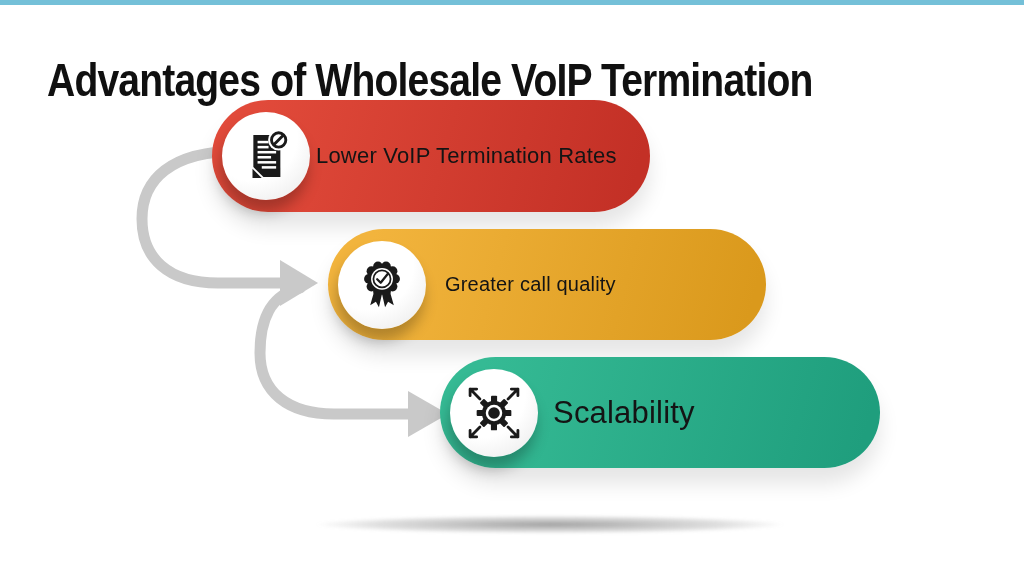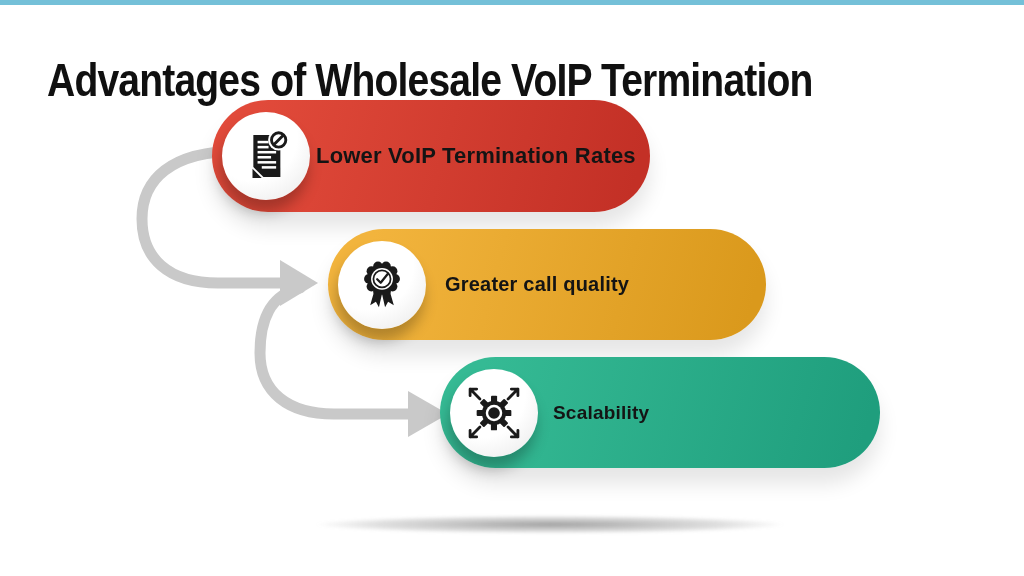--- a/index.html
+++ b/index.html
@@ -22,24 +22,24 @@
   }
   #pill-0{left:212px;top:100px;width:438px;height:112px;}
   #pill-1{left:328px;top:229px;width:438px;height:111px;}
   #pill-2{left:440px;top:357px;width:440px;height:111px;}
   .badge{
     position:absolute;left:10px;top:12px;width:88px;height:88px;border-radius:50%;
     background:radial-gradient(circle at 35% 28%, #ffffff 52%, #e7e7e7 100%);
     box-shadow:-2px 12px 14px rgba(0,0,0,0.26);
     display:flex;align-items:center;justify-content:center;
   }
-  .label{font-weight:700;font-size:22px;color:#141414;letter-spacing:0.2px;white-space:nowrap;}
+  .label{font-weight:400;font-size:22px;color:#141414;letter-spacing:0.2px;white-space:nowrap;}
   #pill-0 .label{margin-left:104px;}
   #pill-1 .label{margin-left:117px;font-size:20px;}
-  #pill-2 .label{margin-left:113px;font-size:19px;}
+  #pill-2 .label{margin-left:113px;font-size:31px;}
   .ground-shadow{
     position:absolute;left:233px;top:512px;width:634px;height:25px;border-radius:50%;
     background:radial-gradient(ellipse 50% 50% at 50% 50%,
       rgba(70,70,70,0.50) 0%, rgba(110,110,110,0.22) 55%, rgba(130,130,130,0) 74%);
     filter:blur(1.5px);
   }
 </style>
 </head>
 <body>
 

